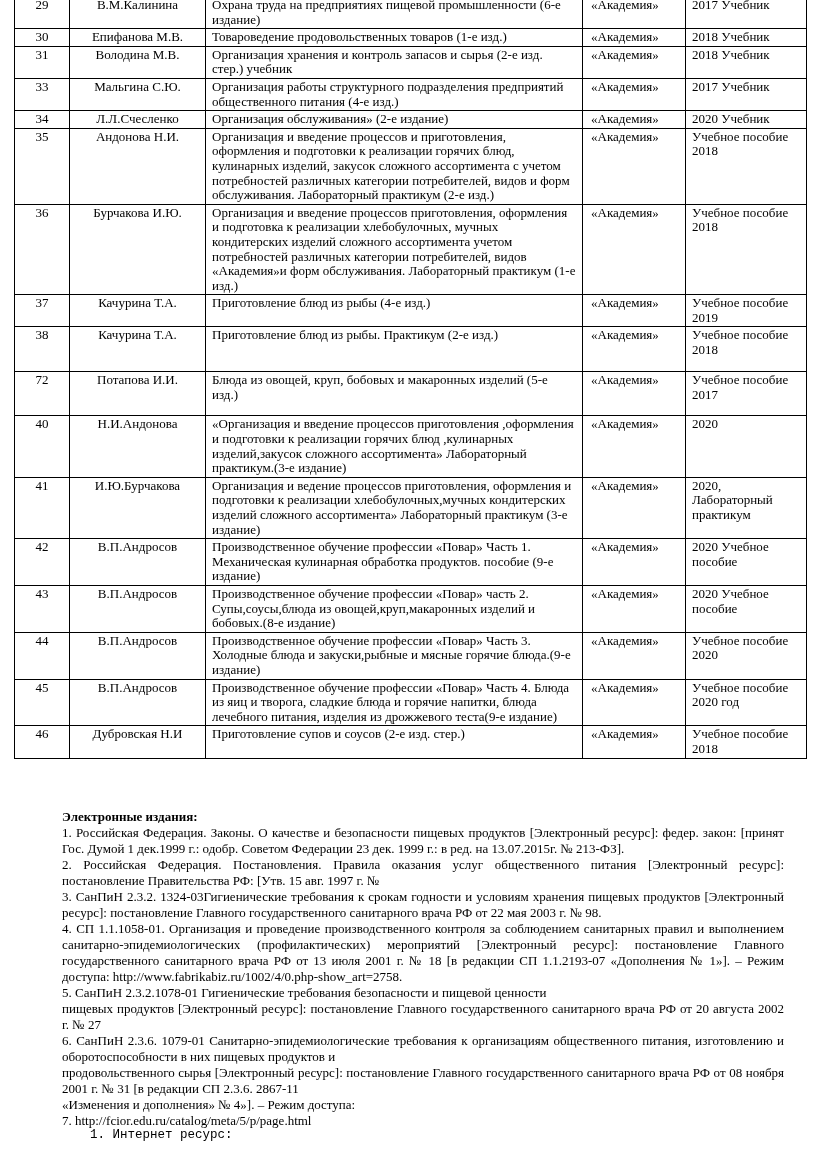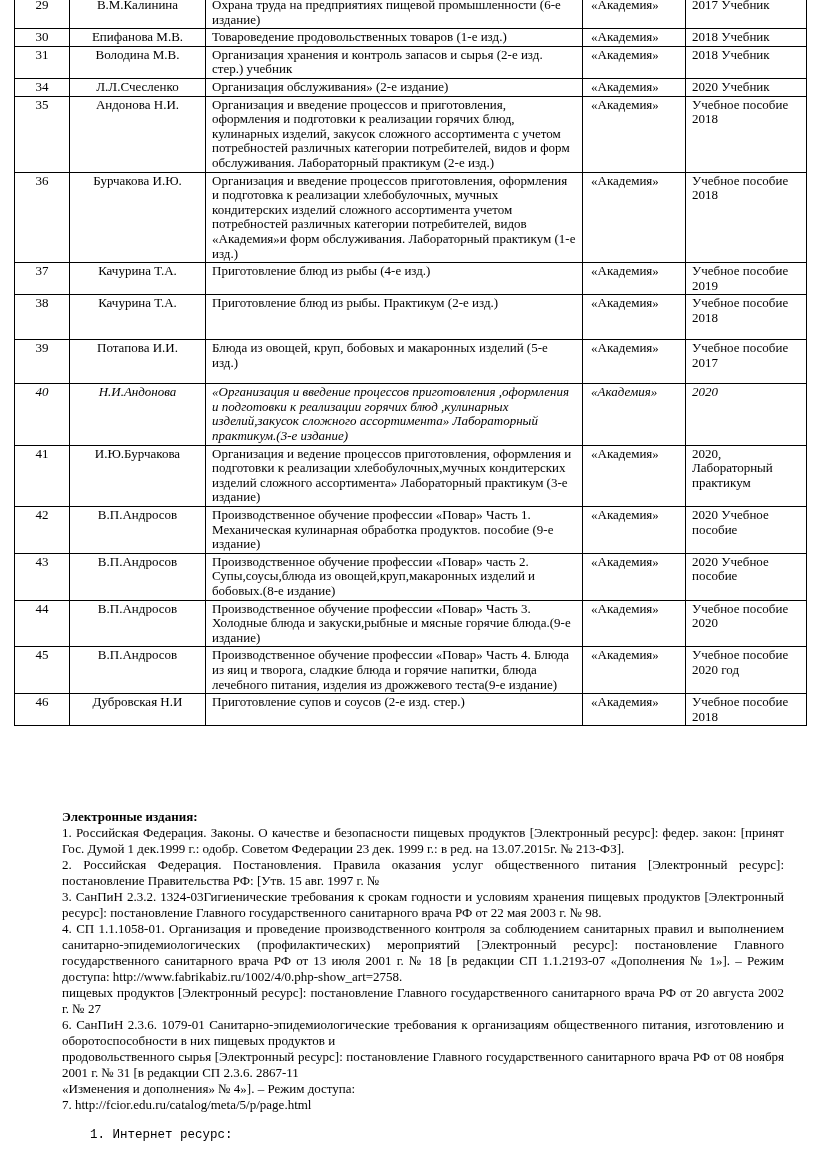--- a/index.html
+++ b/index.html
@@ -56,20 +56,27 @@
         <td class="pub">«Академия»</td>
         <td class="year_type">2018 Учебник</td>
       </tr>
       <tr style="height: 31px;">
         <td class="num">31</td>
         <td class="author">Володина М.В.</td>
         <td class="title">Организация хранения и контроль запасов и сырья (2-е изд. стер.) учебник</td>
         <td class="pub">«Академия»</td>
         <td class="year_type">2018 Учебник</td>
       </tr>
+      <tr style="height: 30px;">
+        <td class="num">33</td>
+        <td class="author">Мальгина С.Ю.</td>
+        <td class="title">Организация работы структурного подразделения предприятий общественного питания (4-е изд.)</td>
+        <td class="pub">«Академия»</td>
+        <td class="year_type">2017 Учебник</td>
+      </tr>
       <tr style="height: 15px;">
         <td class="num">34</td>
         <td class="author">Л.Л.Счесленко</td>
         <td class="title">Организация обслуживания» (2-е издание)</td>
         <td class="pub">«Академия»</td>
         <td class="year_type">2020 Учебник</td>
       </tr>
       <tr style="height: 74px;">
         <td class="num">35</td>
         <td class="author">Андонова Н.И.</td>
@@ -92,27 +99,27 @@
         <td class="year_type">Учебное пособие 2019</td>
       </tr>
       <tr style="height: 45px;">
         <td class="num">38</td>
         <td class="author">Качурина Т.А.</td>
         <td class="title">Приготовление блюд из рыбы. Практикум (2-е изд.)</td>
         <td class="pub">«Академия»</td>
         <td class="year_type">Учебное пособие 2018</td>
       </tr>
       <tr style="height: 44px;">
-        <td class="num">39</td>
+        <td class="num">72</td>
         <td class="author">Потапова И.И.</td>
         <td class="title">Блюда из овощей, круп, бобовых и макаронных изделий (5-е изд.)</td>
         <td class="pub">«Академия»</td>
         <td class="year_type">Учебное пособие 2017</td>
       </tr>
-      <tr style="height: 59px; font-style: italic;">
+      <tr style="height: 59px;">
         <td class="num">40</td>
         <td class="author">Н.И.Андонова</td>
         <td class="title">«Организация и введение процессов приготовления ,оформления и подготовки к реализации горячих блюд ,кулинарных изделий,закусок сложного ассортимента» Лабораторный практикум.(3-е издание)</td>
         <td class="pub">«Академия»</td>
         <td class="year_type">2020</td>
       </tr>
       <tr style="height: 59px;">
         <td class="num">41</td>
         <td class="author">И.Ю.Бурчакова</td>
         <td class="title">Организация и ведение процессов приготовления, оформления и подготовки к реализации хлебобулочных,мучных кондитерских изделий сложного ассортимента» Лабораторный практикум (3-е издание)</td>
@@ -156,20 +163,21 @@
       </tr>
     </tbody>
 </table>
 
 <div class="refs">
   <p class="heading">Электронные издания:</p>
   <p>1. Российская Федерация. Законы. О качестве и безопасности пищевых продуктов [Электронный ресурс]: федер. закон: [принят Гос. Думой 1 дек.1999 г.: одобр. Советом Федерации 23 дек. 1999 г.: в ред. на 13.07.2015г. № 213-ФЗ].</p>
   <p>2. Российская Федерация. Постановления. Правила оказания услуг общественного питания [Электронный ресурс]: постановление Правительства РФ: [Утв. 15 авг. 1997 г. №</p>
   <p>3. СанПиН 2.3.2. 1324-03Гигиенические требования к срокам годности и условиям хранения пищевых продуктов [Электронный ресурс]: постановление Главного государственного санитарного врача РФ от 22 мая 2003 г. № 98.</p>
   <p>4. СП 1.1.1058-01. Организация и проведение производственного контроля за соблюдением санитарных правил и выполнением санитарно-эпидемиологических (профилактических) мероприятий [Электронный ресурс]: постановление Главного государственного санитарного врача РФ от 13 июля 2001 г. № 18 [в редакции СП 1.1.2193-07 «Дополнения № 1»]. – Режим доступа: http://www.fabrikabiz.ru/1002/4/0.php-show_art=2758.</p>
+  <p class="nj">5. СанПиН 2.3.2.1078-01 Гигиенические требования безопасности и пищевой ценности</p>
   <p>пищевых продуктов [Электронный ресурс]: постановление Главного государственного санитарного врача РФ от 20 августа 2002 г. № 27</p>
   <p>6. СанПиН 2.3.6. 1079-01 Санитарно-эпидемиологические требования к организациям общественного питания, изготовлению и оборотоспособности в них пищевых продуктов и</p>
   <p>продовольственного сырья [Электронный ресурс]: постановление Главного государственного санитарного врача РФ от 08 ноября 2001 г. № 31 [в редакции СП 2.3.6. 2867-11</p>
   <p class="nj">«Изменения и дополнения» № 4»]. – Режим доступа:</p>
   <p class="nj">7. http://fcior.edu.ru/catalog/meta/5/p/page.html</p>
 </div>
 
 <div class="internet">1. Интернет ресурс:</div>
 
 </body></html>

